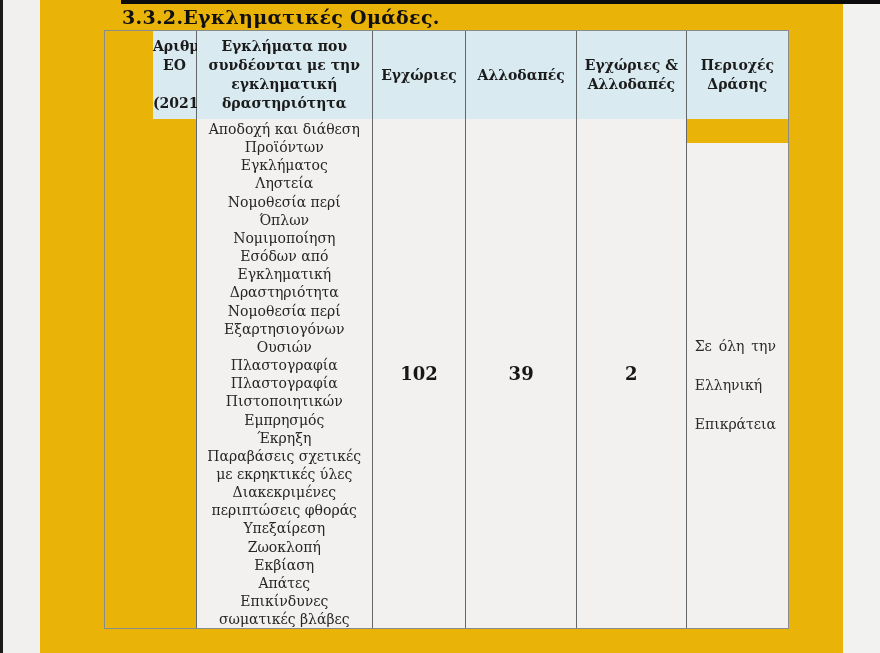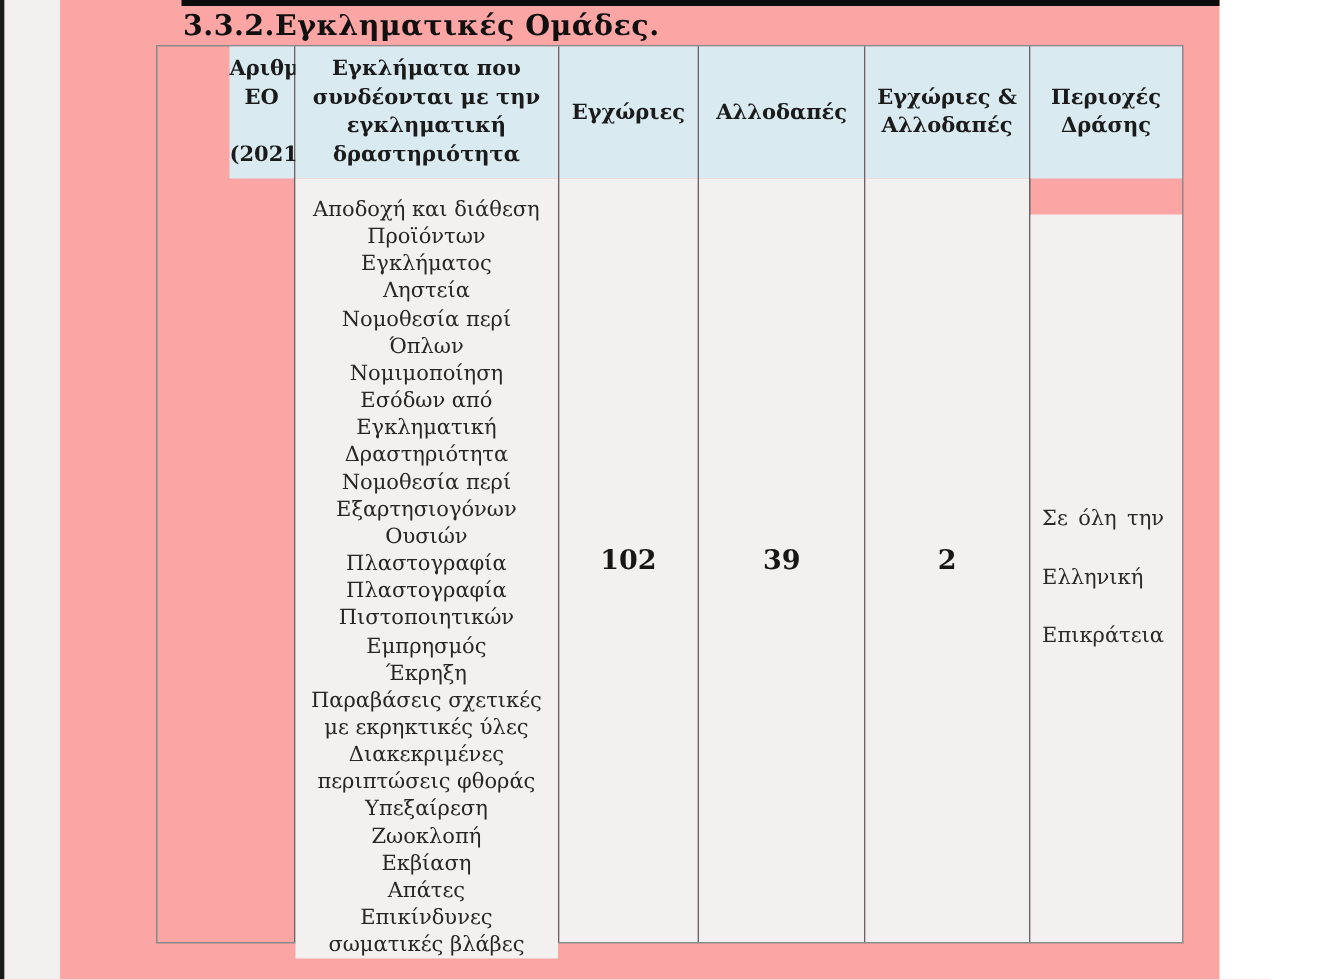--- a/index.html
+++ b/index.html
@@ -1,20 +1,20 @@
 <!DOCTYPE html>
 <html><head>
 <meta charset="utf-8">
 <style>
   html, body { margin: 0; padding: 0; background: #ffffff; }
   .screen {
     position: relative;
-    width: 813px;
+    width: 880px;
     height: 653px;
-    background: #fca5a5;
+    background: #eab308;
     overflow: hidden;
     font-family: "DejaVu Serif", serif;
   }
   .edge-line-left {
     position: absolute; left: 0; top: 0; width: 3px; height: 653px;
     background: #1a1a1a;
   }
   .margin-left {
     position: absolute; left: 3px; top: 0; width: 37px; height: 653px;
     background: #f1f0ee;
@@ -63,21 +63,21 @@
     background: #f2f1ef;
     color: #262626;
   }
   .td.center {
     display: flex; align-items: center; justify-content: center;
     font-weight: bold; font-size: 18px; color: #171717;
   }
   .td.crimes {
     font-size: 14px; line-height: 18.15px;
     text-align: center; white-space: pre-line;
-    padding-top: 12px; box-sizing: border-box;
+    padding-top: 1px; box-sizing: border-box;
   }
   .td.areas {
     display: flex; align-items: center;
     padding: 0 12px 0 8px; box-sizing: border-box;
   }
   .td.areas span {
     display: block; width: 100%;
     font-size: 14px; line-height: 39px;
     text-align: justify; color: #2a2a2a;
   }

